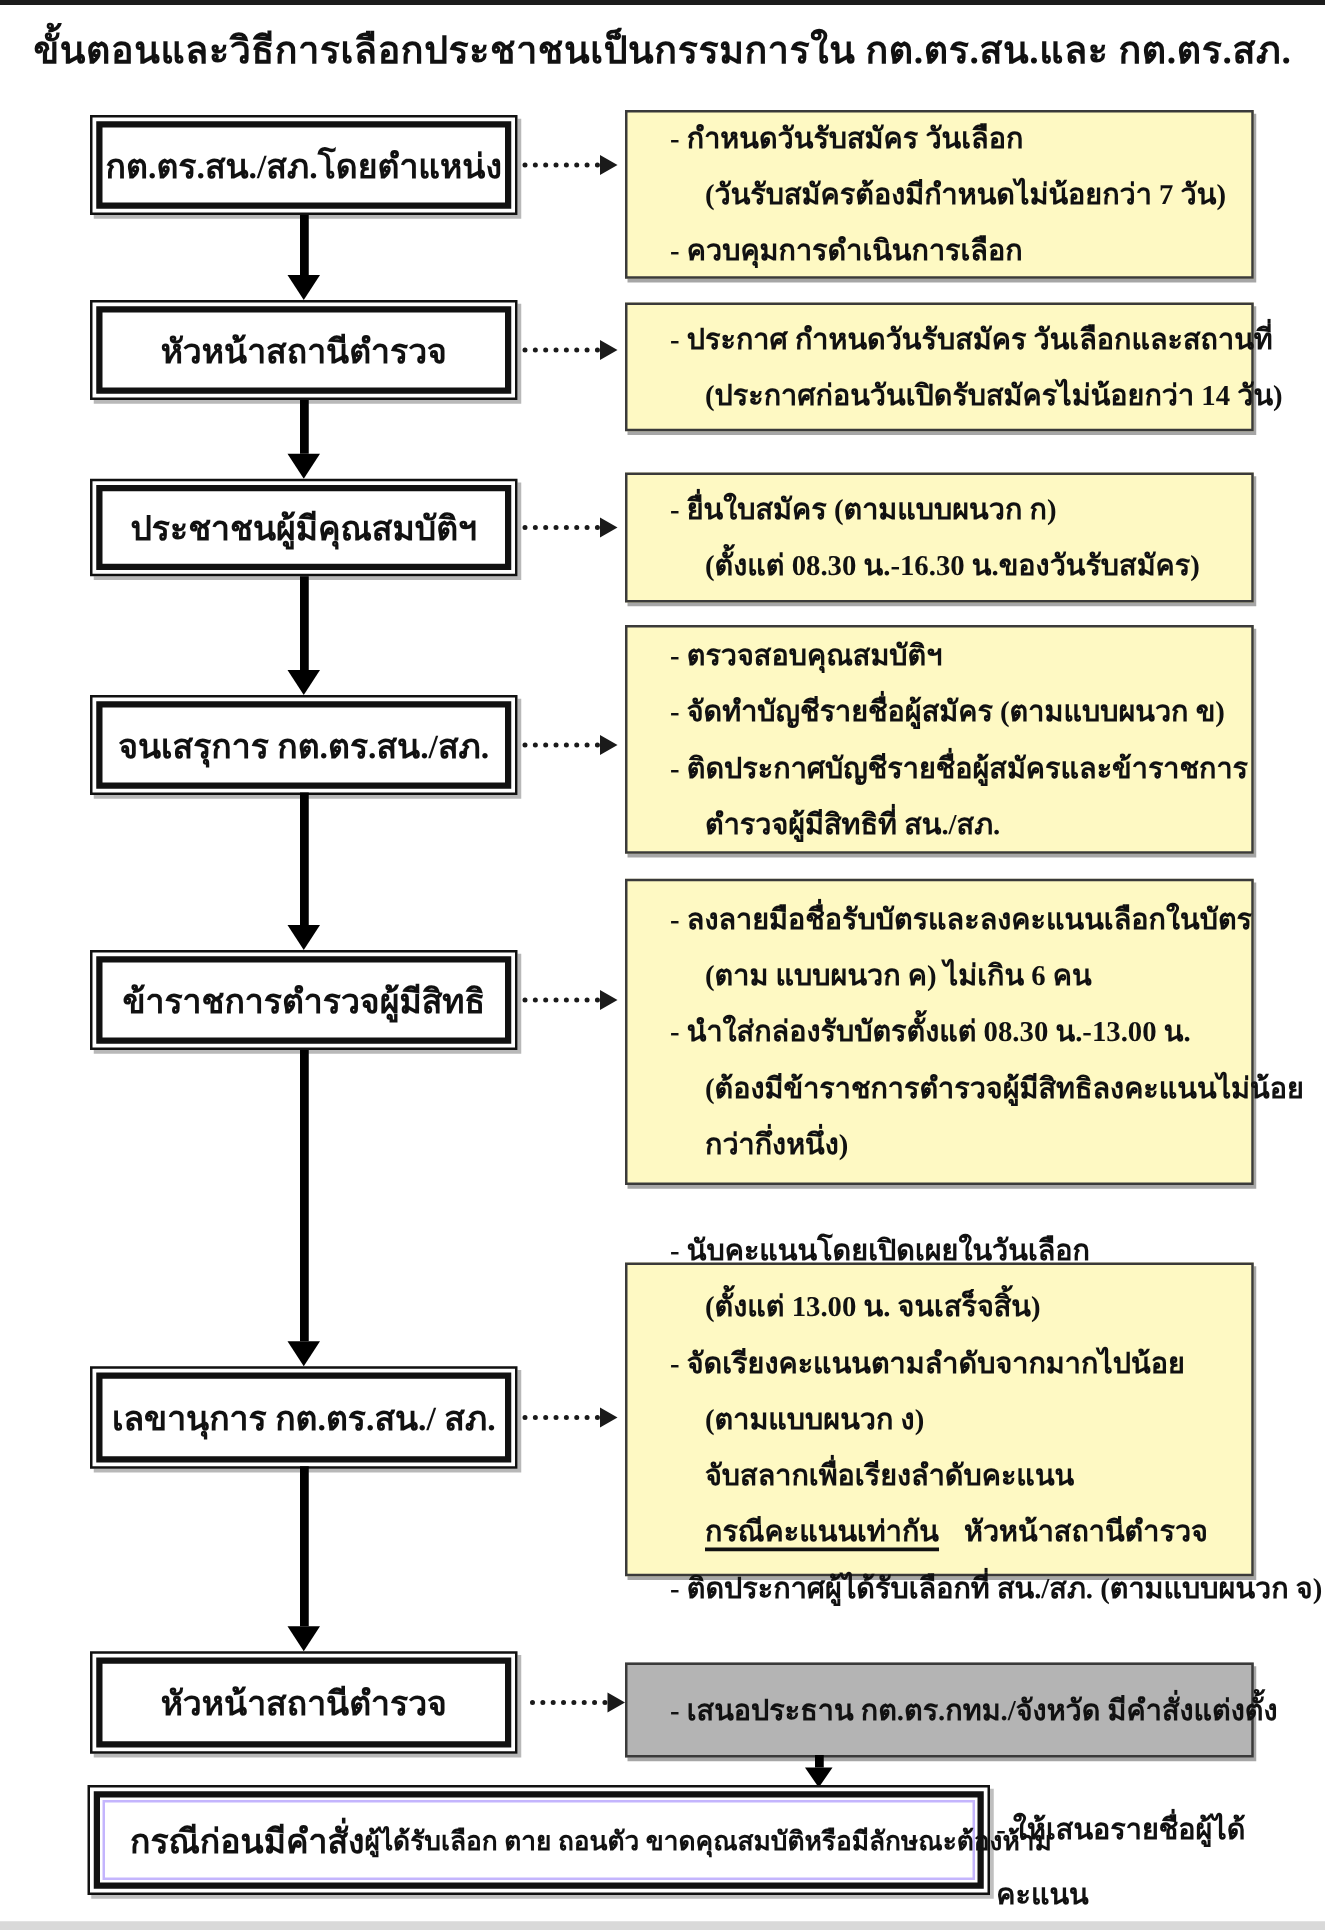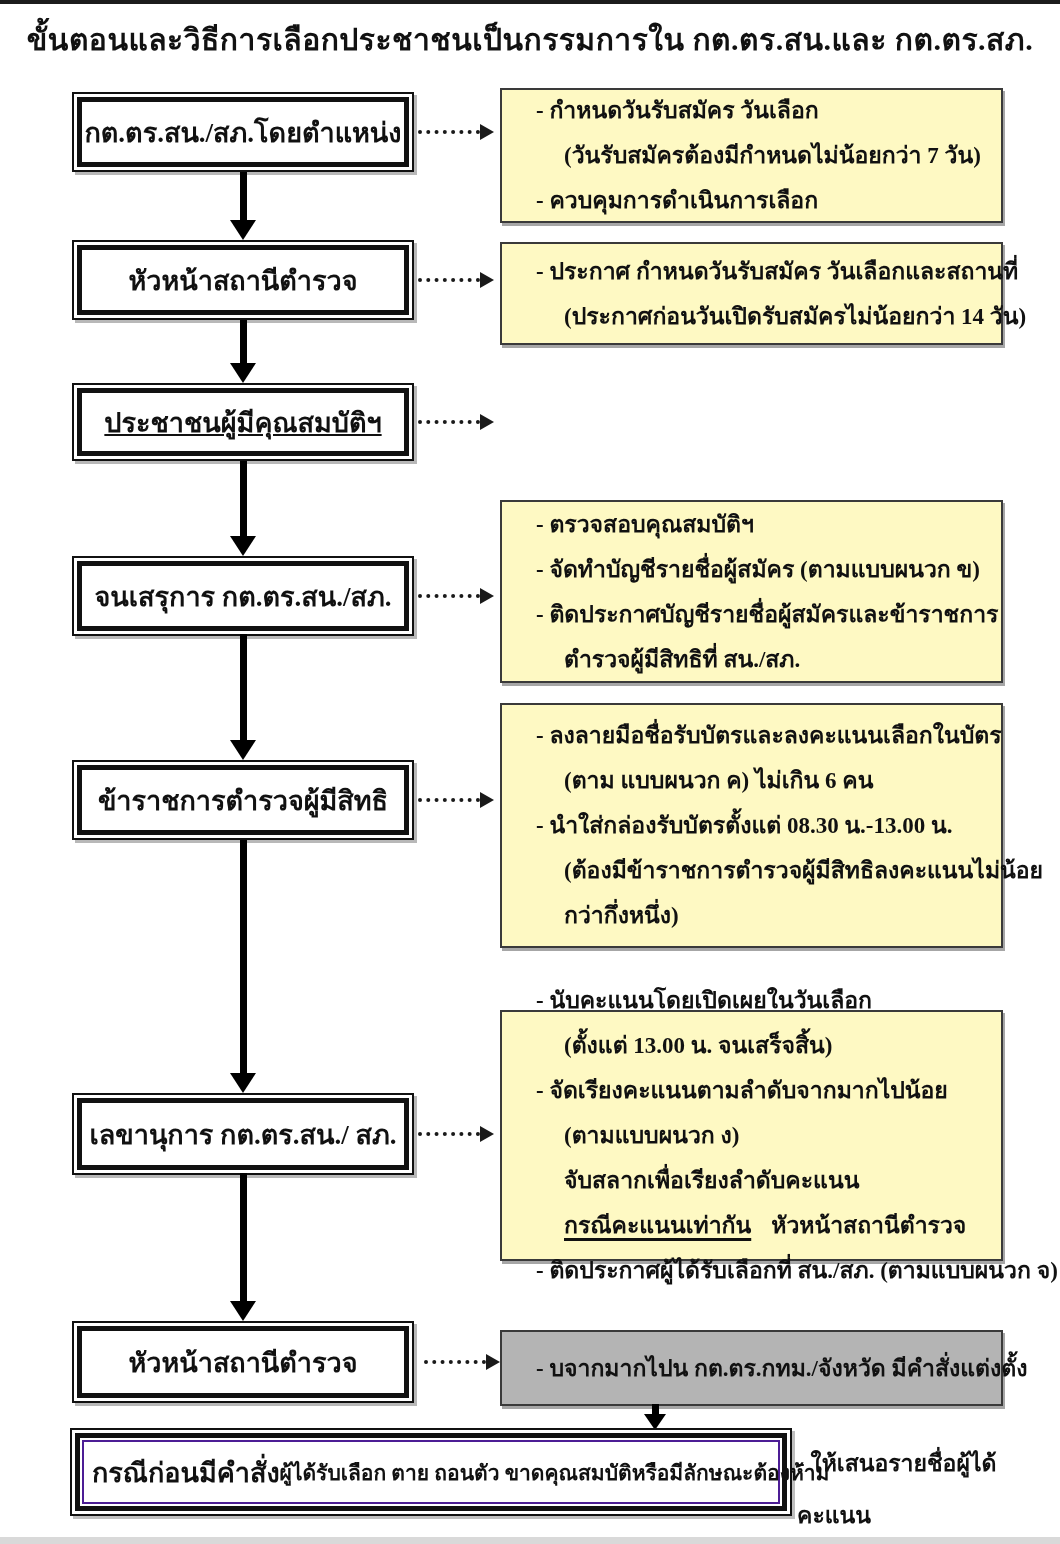--- a/index.html
+++ b/index.html
@@ -60,22 +60,22 @@
   }
 
   
   .bottom-box{
     position:absolute;left:70px;top:1428px;width:722px;height:88px;box-sizing:border-box;
     border:2px solid #111;padding:3px;background:#fff;
     box-shadow:3px 3px 0 rgba(0,0,0,0.25);
   }
   .bottom-mid{width:100%;height:100%;box-sizing:border-box;border:5px solid #111;padding:2px;}
   .bottom-inner{
-    width:100%;height:100%;box-sizing:border-box;border:2px solid #4c1d95;
-    display:flex;align-items:center;padding-left:8px;white-space:nowrap;font-family:Liberation Serif, serif;
+    width:100%;height:100%;box-sizing:border-box;border:2px solid #c4b5fd;
+    display:flex;align-items:center;padding-left:20px;white-space:nowrap;font-family:Liberation Serif, serif;
   }
   .bottom-lead{font-size:27px;font-weight:bold;}
   .bottom-rest{font-size:21px;font-weight:bold;margin-left:0;}
 
   .side-note{position:absolute;left:797px;top:1438px;width:255px;font-size:23px;font-weight:bold;line-height:52px;}
   .side-note .l2{padding-left:18px;}
 </style>
 </head>
 <body>
 
@@ -110,26 +110,30 @@
   </div>
   <div class="detail" style="top:242px;height:103px;">
     <div class="dline">- ประกาศ กำหนดวันรับสมัคร วันเลือกและสถานที่</div>
     <div class="dline ind">(ประกาศก่อนวันเปิดรับสมัครไม่น้อยกว่า 14 วัน)</div>
   </div>
   <div class="varrow" style="left:230px;top:320px;height:63px;">
     <div class="shaft"></div>
       <div class="head"></div>
   </div>
 
-  <div class="fbox" style="top:383px;height:78px;text-decoration:underline;">
+  <div class="fbox" style="top:383px;height:78px;">
     <div class="fbox-inner">ประชาชนผู้มีคุณสมบัติฯ</div>
   </div>
   <div class="harrow" style="left:418px;top:414px;">
     <span class="dots"></span>
       <span class="tri"></span>
+  </div>
+  <div class="detail" style="top:378px;height:104px;">
+    <div class="dline">- ยื่นใบสมัคร (ตามแบบผนวก ก)</div>
+    <div class="dline ind">(ตั้งแต่ 08.30 น.-16.30 น.ของวันรับสมัคร)</div>
   </div>
   <div class="varrow" style="left:230px;top:461px;height:95px;">
     <div class="shaft"></div>
       <div class="head"></div>
   </div>
 
   <div class="fbox" style="top:556px;">
     <div class="fbox-inner">จนเสรุการ กต.ตร.สน./สภ.</div>
   </div>
   <div class="harrow" style="left:418px;top:588px;">
@@ -190,21 +194,21 @@
   </div>
 
   <div class="fbox" style="top:1321px;height:82px;">
     <div class="fbox-inner">หัวหน้าสถานีตำรวจ</div>
   </div>
   <div class="harrow" style="left:424px;top:1354px;">
     <span class="dots"></span>
       <span class="tri"></span>
   </div>
   <div class="detail dark" style="top:1330px;height:76px;">
-    <div class="dline">- บจากมากไปน กต.ตร.กทม./จังหวัด มีคำสั่งแต่งตั้ง</div>
+    <div class="dline">- เสนอประธาน กต.ตร.กทม./จังหวัด มีคำสั่งแต่งตั้ง</div>
   </div>
   <div class="varrow small" style="left:644px;top:1404px;height:26px;">
     <div class="shaft"></div>
       <div class="head"></div>
   </div>
 
   <div class="bottom-box">
     <div class="bottom-mid">
       <div class="bottom-inner">
         <span class="bottom-lead">กรณีก่อนมีคำสั่ง</span>

